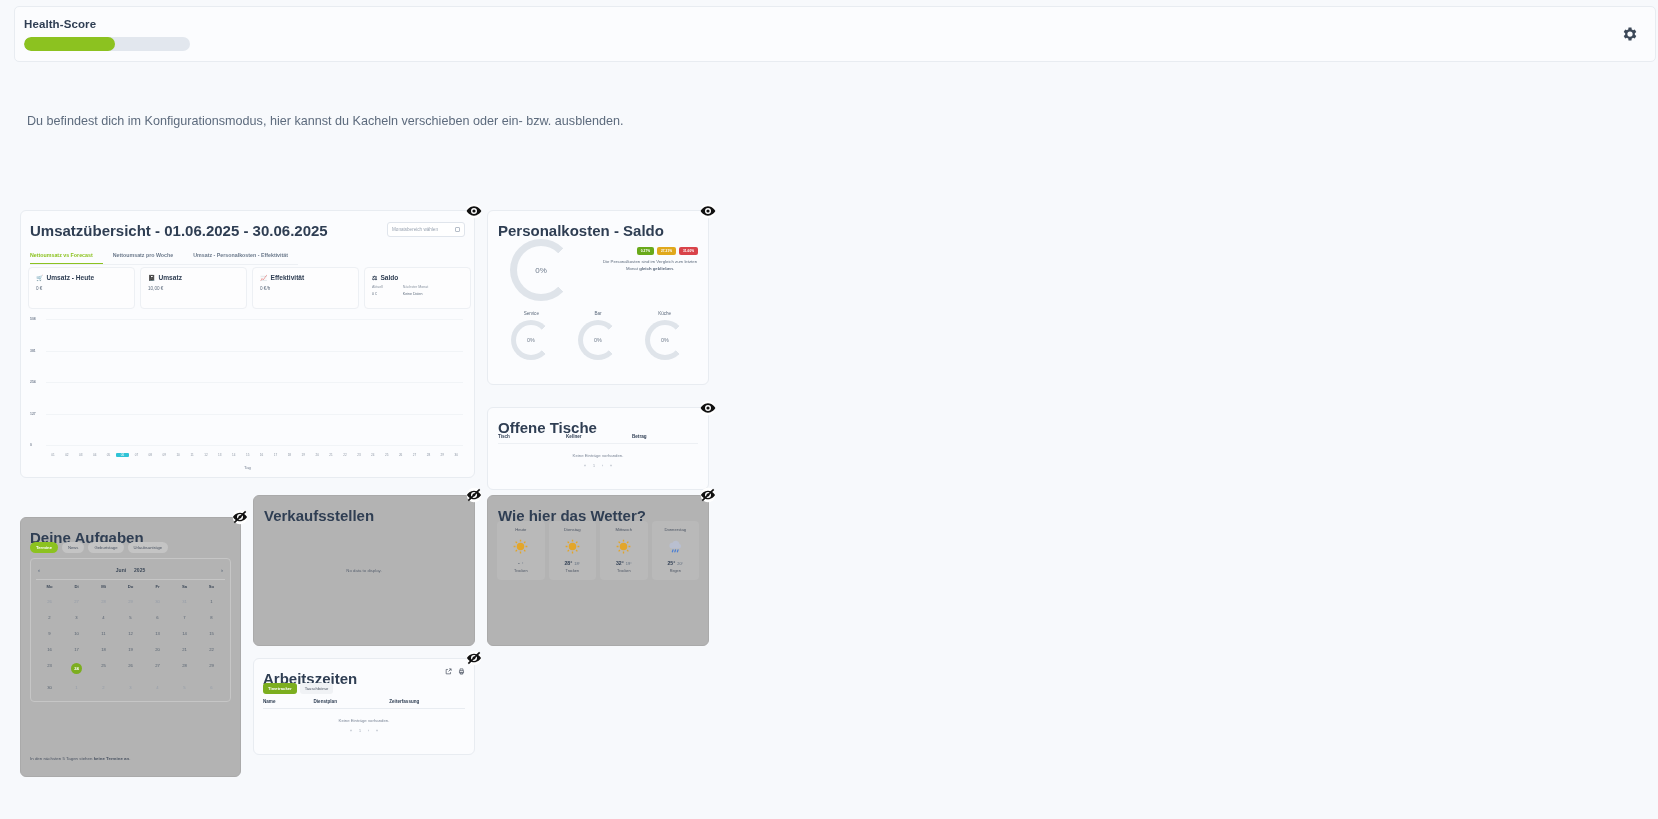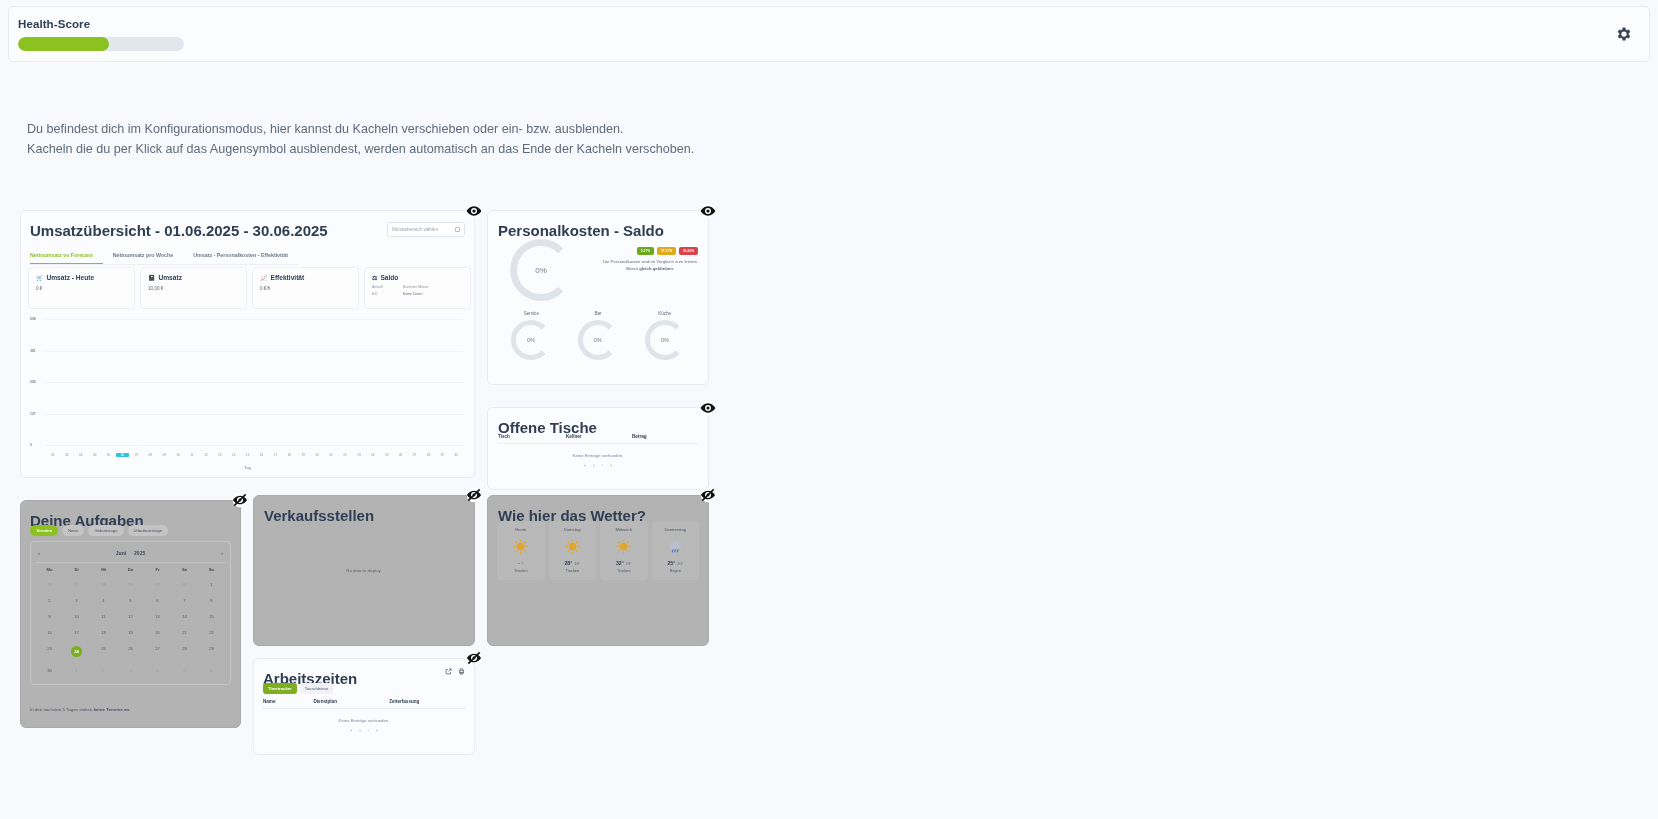--- a/index.html
+++ b/index.html
@@ -6,40 +6,40 @@
   html, body {
     width: 1658px; height: 819px;
     background: #f7f9fc;
     font-family: "Liberation Sans", sans-serif;
     color: #3c4858;
     overflow: hidden;
   }
 
   
   .healthbar {
-    position: absolute; left: 8px; top: 6px; width: 1642px; height: 56px;
+    position: absolute; left: 14px; top: 6px; width: 1642px; height: 56px;
     background: #fbfcfe; border: 1px solid #e8ecf1; border-radius: 5px;
     display: flex; align-items: center;
   }
   .health-inner { padding-left: 9px; }
   .health-title { font-size: 11.5px; font-weight: 700; color: #2f3e53; letter-spacing: .1px; }
   .health-track {
     margin-top: 7px; width: 166px; height: 14px;
     background: #e2e7ee; border-radius: 7px; overflow: hidden;
   }
   .health-fill { height: 100%; border-radius: 7px; }
   .gear {
     position: absolute; right: 16px; top: 50%; transform: translateY(-50%);
     width: 18px; height: 18px; cursor: pointer;
   }
 
   
   .page-head { position: absolute; left: 27px; top: 100px; }
   .page-title { font-size: 30px; font-weight: 700; color: #2b3a4f; letter-spacing: -.2px; }
-  .page-sub { margin-top: 19px; font-size: 12.6px; line-height: 1.62; color: #5d6b7d; }
+  .page-sub { margin-top: 11px; font-size: 12.6px; line-height: 1.62; color: #5d6b7d; }
 
   
   .tile {
     position: absolute; border-radius: 6px;
     background: #fbfcfe; border: 1px solid #e8ecf1;
   }
   .tile.hidden-tile { background: #b3b3b3; border-color: #aaaaaa; }
   .tile-title { font-size: 15px; font-weight: 700; color: #2f3e53; }
   .eye {
     position: absolute; width: 16px; height: 16px; cursor: pointer; z-index: 9;
@@ -106,21 +106,21 @@
 
   
   #tische { left: 487px; top: 395px; width: 222px; height: 83px; margin-top: 12px; }
   .ot-table { position: absolute; left: 10px; right: 10px; top: 26px; }
   .ot-head { display: flex; border-bottom: 1px solid #edf0f4; padding-bottom: 4px; }
   .ot-head div { font-size: 4.6px; font-weight: 700; color: #2f3e53; }
   .ot-empty { text-align: center; font-size: 4.3px; color: #7b8697; padding: 9px 0 6px; }
   .pager { display: flex; justify-content: center; gap: 7px; font-size: 3.6px; color: #9aa4b2; }
 
   
-  #aufgaben { left: 20px; top: 500px; width: 221px; height: 228px; padding-left: 17px; }
+  #aufgaben { left: 20px; top: 517px; width: 221px; height: 260px; padding-left: 17px; }
   .chips { position: absolute; left: 9px; top: 24px; display: flex; gap: 4px; }
   .chip { font-size: 4.2px; padding: 3px 6px; border-radius: 8px; background: #c4c4c4; color: #4a5362; }
   .chip.active { background: #8cc220; color: #fff; font-weight: 700; }
   .calwrap {
     position: absolute; left: 9px; top: 40px; right: 9px;
     border: 1px solid #c6c6c6; border-radius: 4px; padding: 6px 5px;
   }
   .cal-head { display: flex; align-items: center; justify-content: center; position: relative; font-size: 5px; font-weight: 700; color: #3c4858; gap: 8px; padding: 2px 0 6px; }
   .cal-arrow { position: absolute; font-size: 6px; color: #5d6b7d; cursor: pointer; }
   .cal-arrow.l { left: 2px; } .cal-arrow.r { right: 2px; }
@@ -171,21 +171,20 @@
     </div>
   </div>
   <svg class="gear" viewBox="0 0 24 24">
     <path fill="#3c4858" d="M19.4 13a7.6 7.6 0 0 0 0-2l2-1.6-2-3.4-2.4 1a7.5 7.5 0 0 0-1.7-1L15 3.4h-4l-.3 2.6c-.6.2-1.2.6-1.7 1l-2.4-1-2 3.4L6.6 11a7.6 7.6 0 0 0 0 2l-2 1.6 2 3.4 2.4-1c.5.4 1.1.8 1.7 1l.3 2.6h4l.3-2.6c.6-.2 1.2-.6 1.7-1l2.4 1 2-3.4-2-1.6zM13 15.5a3.5 3.5 0 1 1 0-7 3.5 3.5 0 0 1 0 7z" transform="translate(-1 0)"></path>
   </svg>
 </div>
 
 <div class="page-head">
   <div class="page-sub">
     <div>Du befindest dich im Konfigurationsmodus, hier kannst du Kacheln verschieben oder ein- bzw. ausblenden.</div>
-    <div>Kacheln die du per Klick auf das Augensymbol ausblendest, werden automatisch an das Ende der Kacheln verschoben.</div>
   </div>
 </div>
 
 <div class="tile" id="umsatz">
   <svg class="eye" style="right:-8px;top:-8px" viewBox="0 0 24 24">
     <circle cx="12" cy="12" r="11" fill="#fff"></circle>
     <path fill="#111" d="M12 5C6.5 5 2.2 9.6 1 12c1.2 2.4 5.5 7 11 7s9.8-4.6 11-7c-1.2-2.4-5.5-7-11-7zm0 11.5A4.5 4.5 0 1 1 12 7.5a4.5 4.5 0 0 1 0 9z"></path>
     <circle cx="12" cy="12" r="2.4" fill="#111"></circle>
   </svg>
   <div class="tile-title" style="position:absolute;left:9px;top:11px">Umsatzübersicht - 01.06.2025 - 30.06.2025</div>

